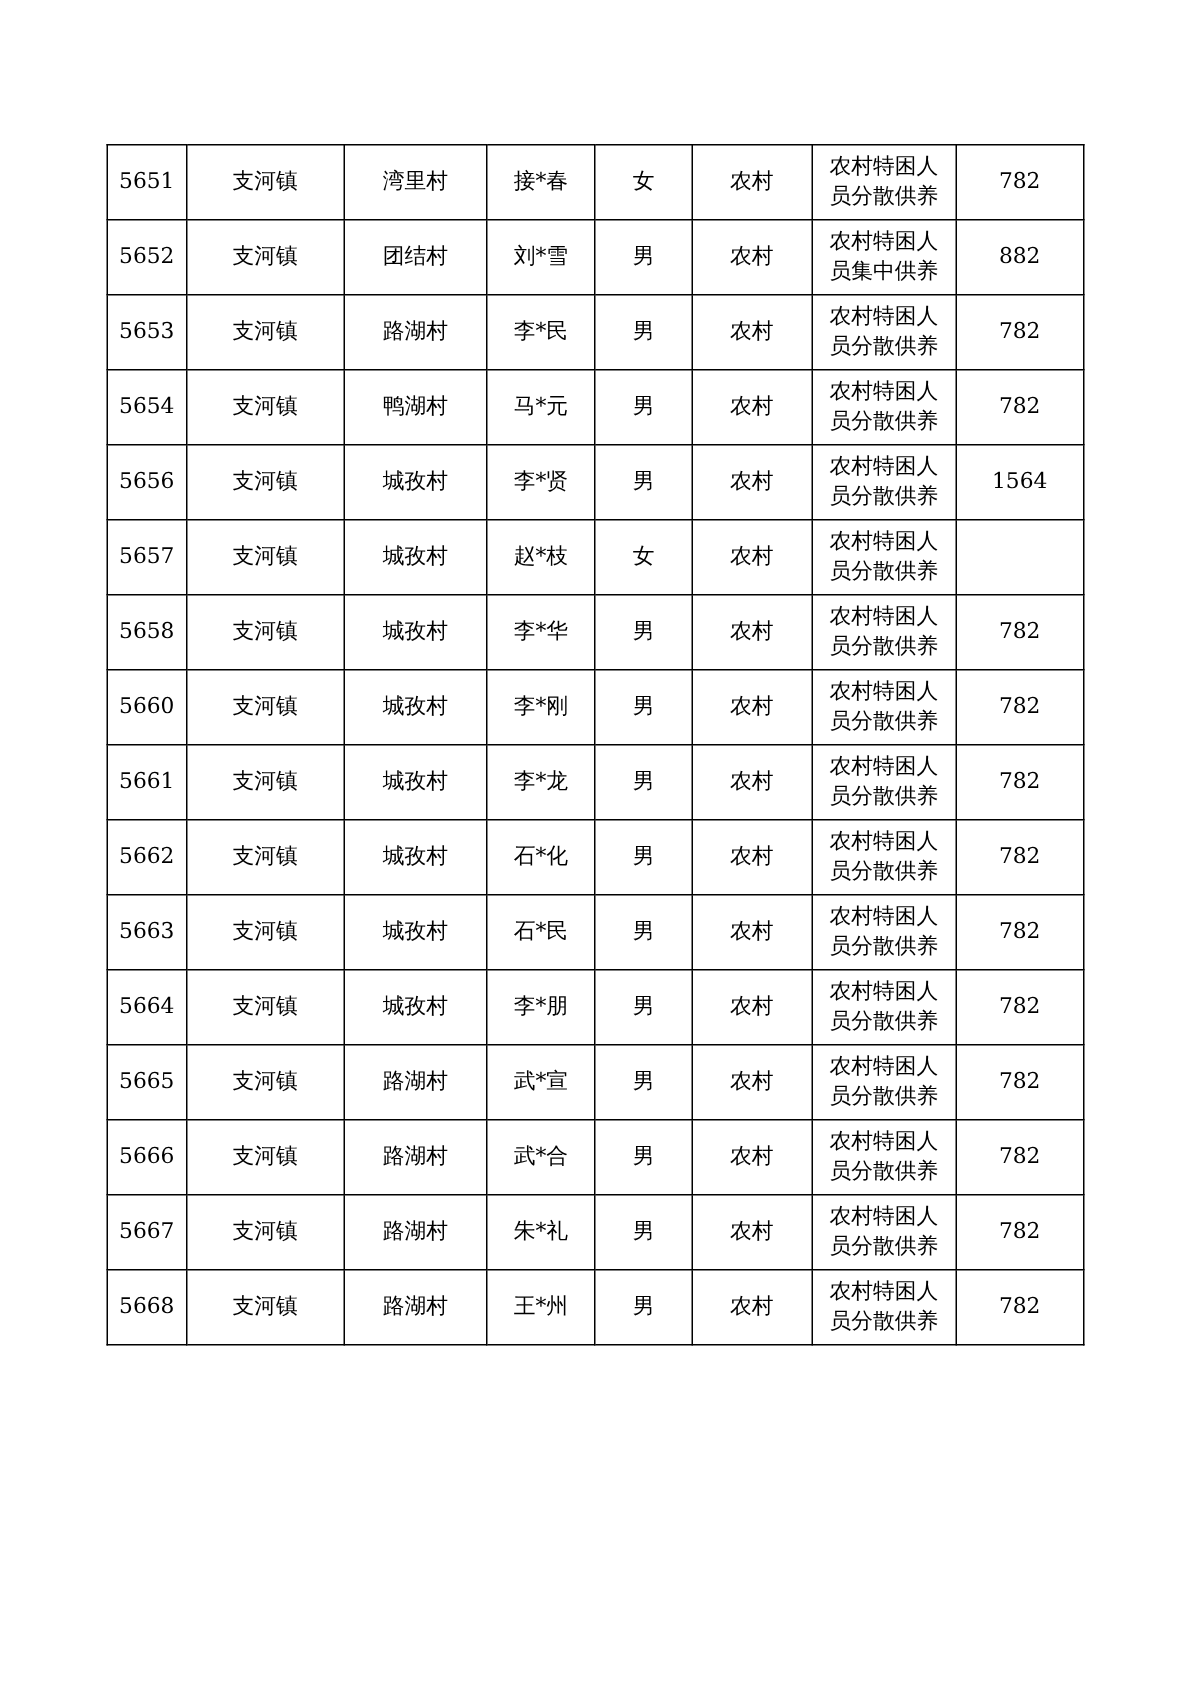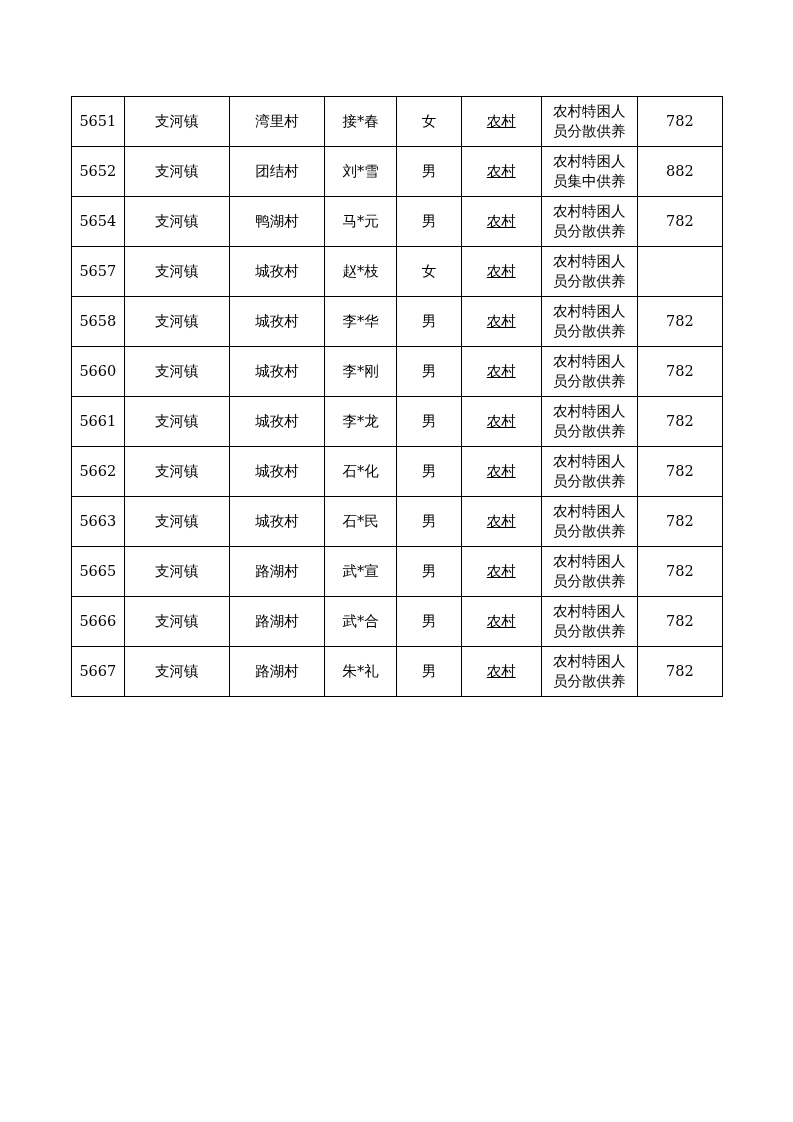--- a/index.html
+++ b/index.html
@@ -41,21 +41,21 @@
     line-height: 1.35;
     padding: 0;
     height: 49px;
     font-family: "DejaVu Serif", "Liberation Serif", serif;
   }
   td.c-id       { width: 49px; }
   td.c-town     { width: 99px; }
   td.c-village  { width: 89px; }
   td.c-name     { width: 68px; }
   td.c-gender   { width: 60px; }
-  td.c-type     { width: 75px; text-decoration: underline; }
+  td.c-type     { width: 75px; }
   td.c-category { width: 90px; font-size: 13px; line-height: 1.3; }
   td.c-amount   { width: 80px; margin-top: 27px; }
   .cat-line {
     display: block;
     white-space: nowrap;
     font-family: Liberation Serif, serif;
   }
 </style>
 </head>
 <body>
@@ -84,33 +84,59 @@
           <td class="c-name">刘*雪</td>
           <td class="c-gender">男</td>
           <td class="c-type">农村</td>
           <td class="c-category">
               <span class="cat-line">农村特困人</span>
               <span class="cat-line">员集中供养</span>
             </td>
           <td class="c-amount">882</td>
         </tr>
         <tr>
+          <td class="c-id">5653</td>
+          <td class="c-town">支河镇</td>
+          <td class="c-village">路湖村</td>
+          <td class="c-name">李*民</td>
+          <td class="c-gender">男</td>
+          <td class="c-type">农村</td>
+          <td class="c-category">
+              <span class="cat-line">农村特困人</span>
+              <span class="cat-line">员分散供养</span>
+            </td>
+          <td class="c-amount">782</td>
+        </tr>
+        <tr>
           <td class="c-id">5654</td>
           <td class="c-town">支河镇</td>
           <td class="c-village">鸭湖村</td>
           <td class="c-name">马*元</td>
           <td class="c-gender">男</td>
           <td class="c-type">农村</td>
           <td class="c-category">
               <span class="cat-line">农村特困人</span>
               <span class="cat-line">员分散供养</span>
             </td>
           <td class="c-amount">782</td>
         </tr>
         <tr>
+          <td class="c-id">5656</td>
+          <td class="c-town">支河镇</td>
+          <td class="c-village">城孜村</td>
+          <td class="c-name">李*贤</td>
+          <td class="c-gender">男</td>
+          <td class="c-type">农村</td>
+          <td class="c-category">
+              <span class="cat-line">农村特困人</span>
+              <span class="cat-line">员分散供养</span>
+            </td>
+          <td class="c-amount">1564</td>
+        </tr>
+        <tr>
           <td class="c-id">5657</td>
           <td class="c-town">支河镇</td>
           <td class="c-village">城孜村</td>
           <td class="c-name">赵*枝</td>
           <td class="c-gender">女</td>
           <td class="c-type">农村</td>
           <td class="c-category">
               <span class="cat-line">农村特困人</span>
               <span class="cat-line">员分散供养</span>
             </td>
@@ -175,20 +201,33 @@
           <td class="c-name">石*民</td>
           <td class="c-gender">男</td>
           <td class="c-type">农村</td>
           <td class="c-category">
               <span class="cat-line">农村特困人</span>
               <span class="cat-line">员分散供养</span>
             </td>
           <td class="c-amount">782</td>
         </tr>
         <tr>
+          <td class="c-id">5664</td>
+          <td class="c-town">支河镇</td>
+          <td class="c-village">城孜村</td>
+          <td class="c-name">李*朋</td>
+          <td class="c-gender">男</td>
+          <td class="c-type">农村</td>
+          <td class="c-category">
+              <span class="cat-line">农村特困人</span>
+              <span class="cat-line">员分散供养</span>
+            </td>
+          <td class="c-amount">782</td>
+        </tr>
+        <tr>
           <td class="c-id">5665</td>
           <td class="c-town">支河镇</td>
           <td class="c-village">路湖村</td>
           <td class="c-name">武*宣</td>
           <td class="c-gender">男</td>
           <td class="c-type">农村</td>
           <td class="c-category">
               <span class="cat-line">农村特困人</span>
               <span class="cat-line">员分散供养</span>
             </td>
@@ -205,20 +244,33 @@
               <span class="cat-line">农村特困人</span>
               <span class="cat-line">员分散供养</span>
             </td>
           <td class="c-amount">782</td>
         </tr>
         <tr>
           <td class="c-id">5667</td>
           <td class="c-town">支河镇</td>
           <td class="c-village">路湖村</td>
           <td class="c-name">朱*礼</td>
+          <td class="c-gender">男</td>
+          <td class="c-type">农村</td>
+          <td class="c-category">
+              <span class="cat-line">农村特困人</span>
+              <span class="cat-line">员分散供养</span>
+            </td>
+          <td class="c-amount">782</td>
+        </tr>
+        <tr>
+          <td class="c-id">5668</td>
+          <td class="c-town">支河镇</td>
+          <td class="c-village">路湖村</td>
+          <td class="c-name">王*州</td>
           <td class="c-gender">男</td>
           <td class="c-type">农村</td>
           <td class="c-category">
               <span class="cat-line">农村特困人</span>
               <span class="cat-line">员分散供养</span>
             </td>
           <td class="c-amount">782</td>
         </tr>
       </tbody>
     </table>

